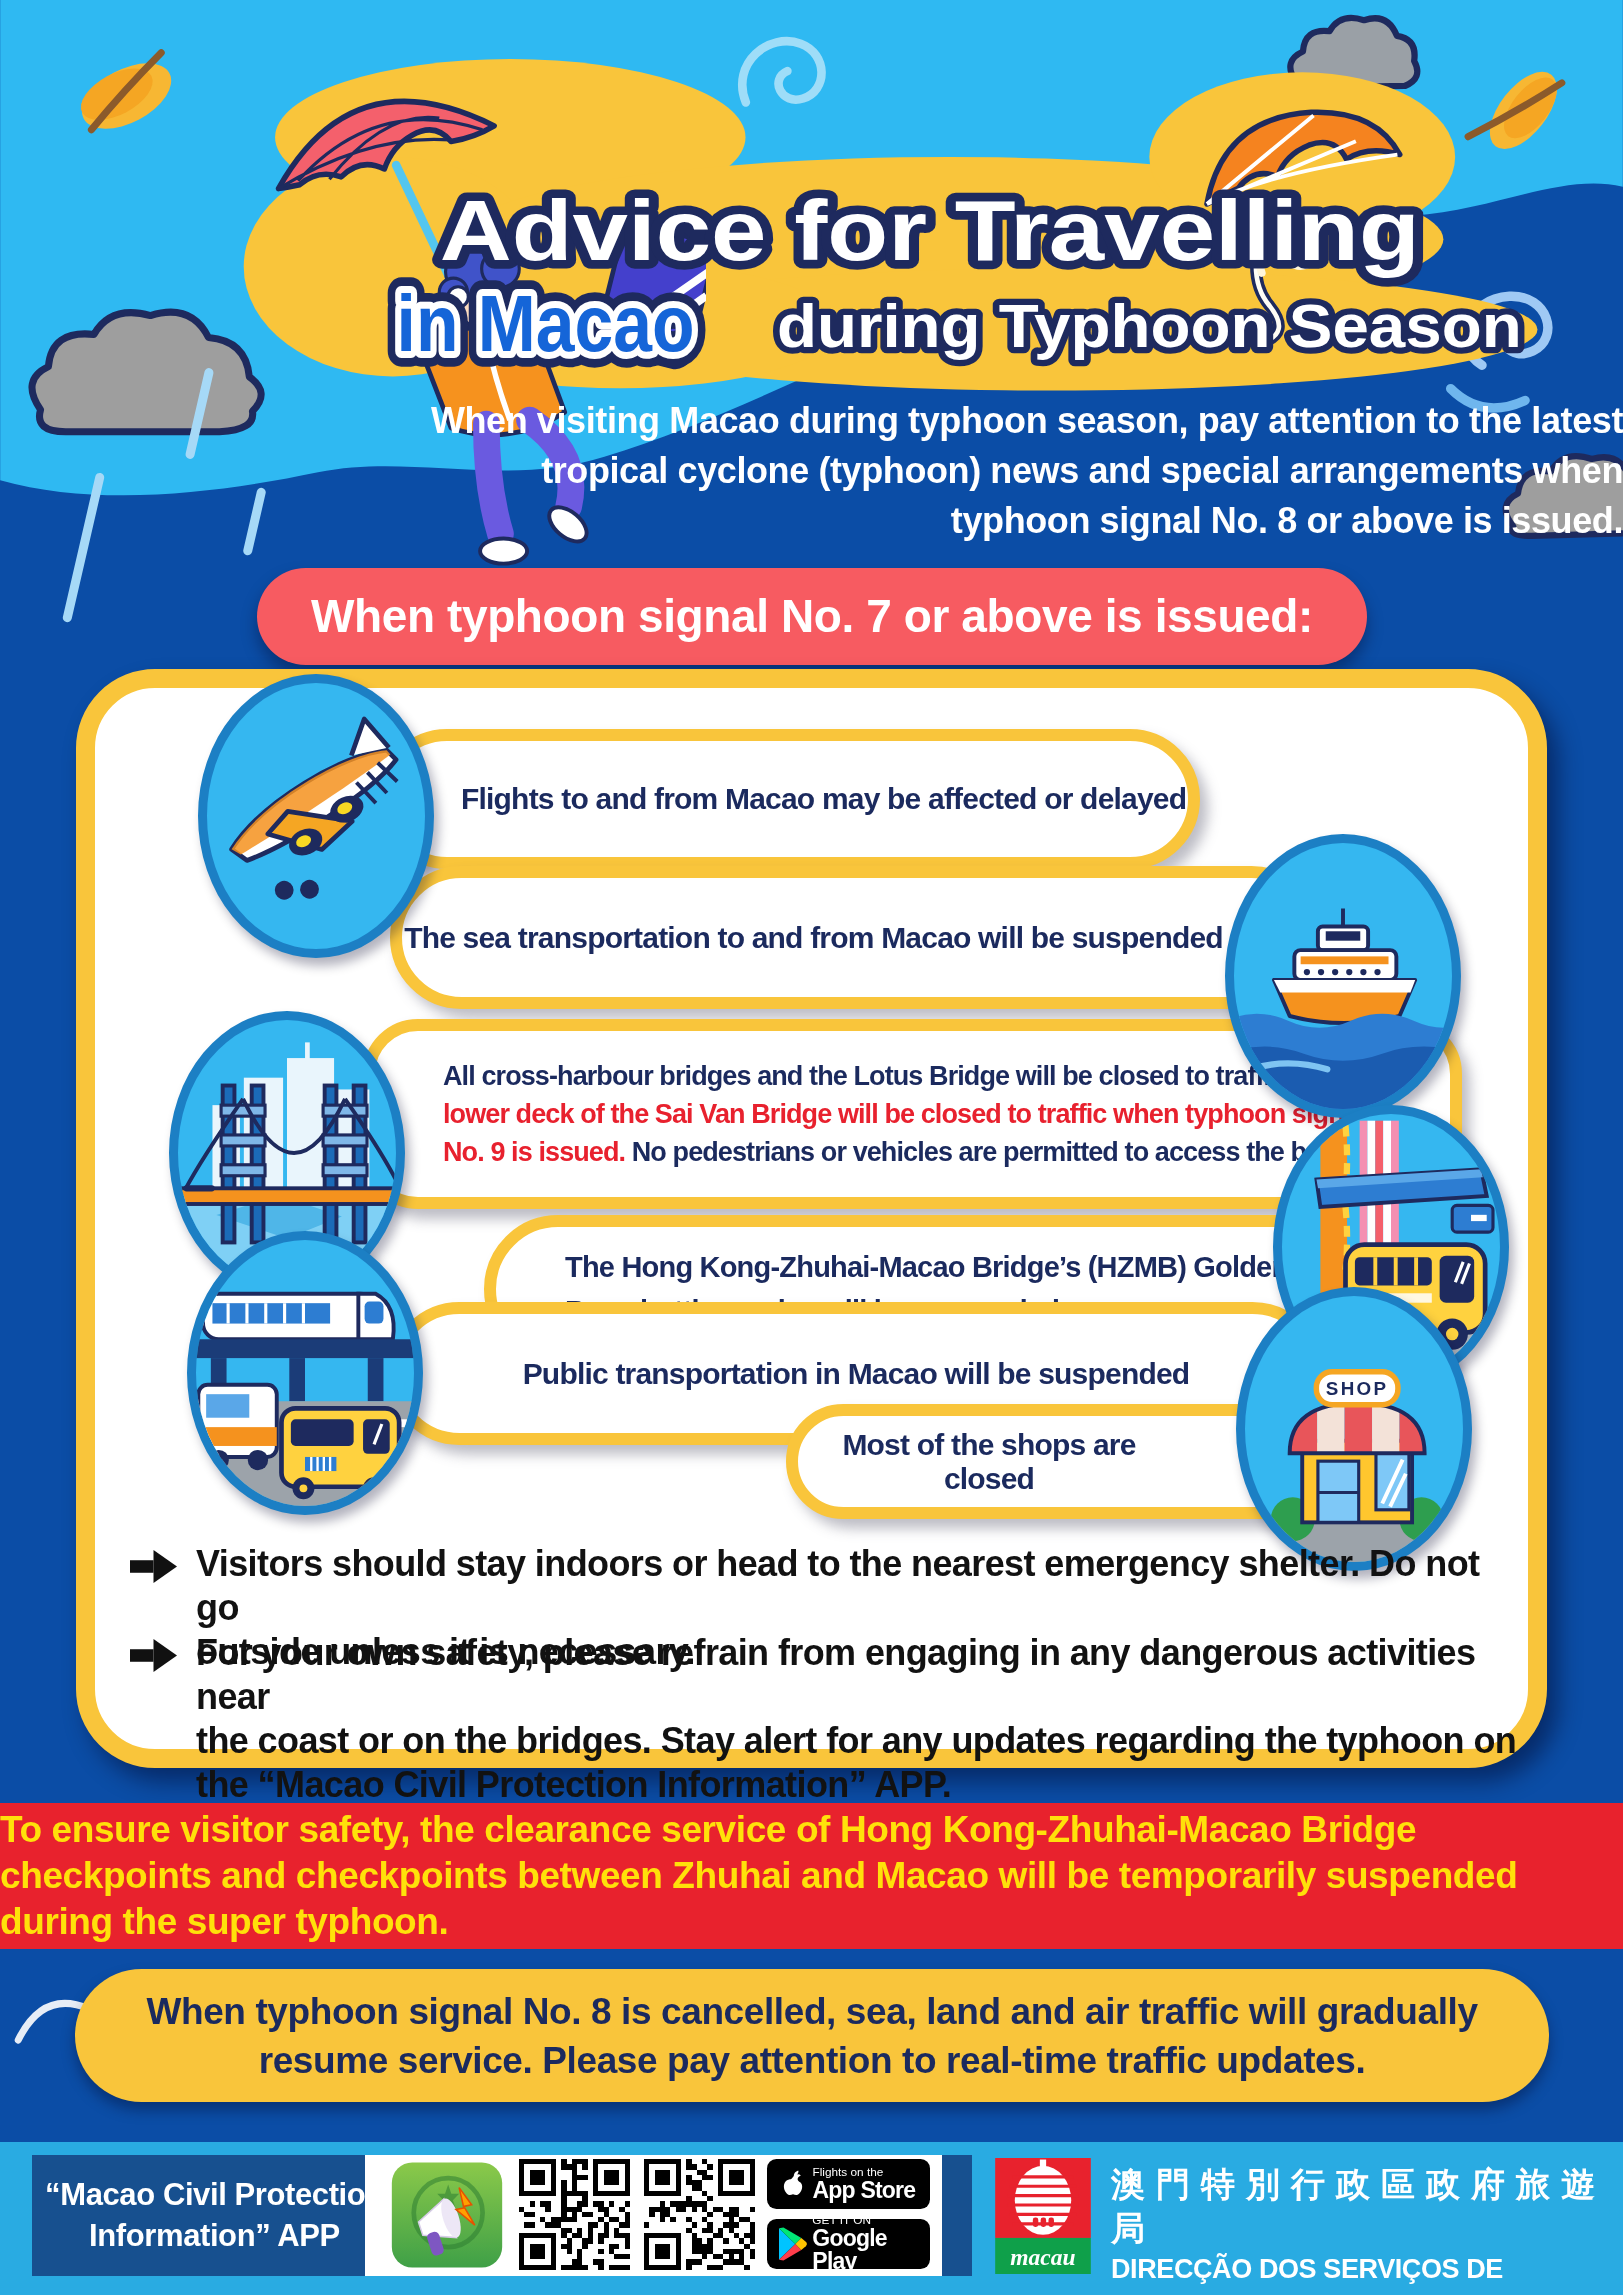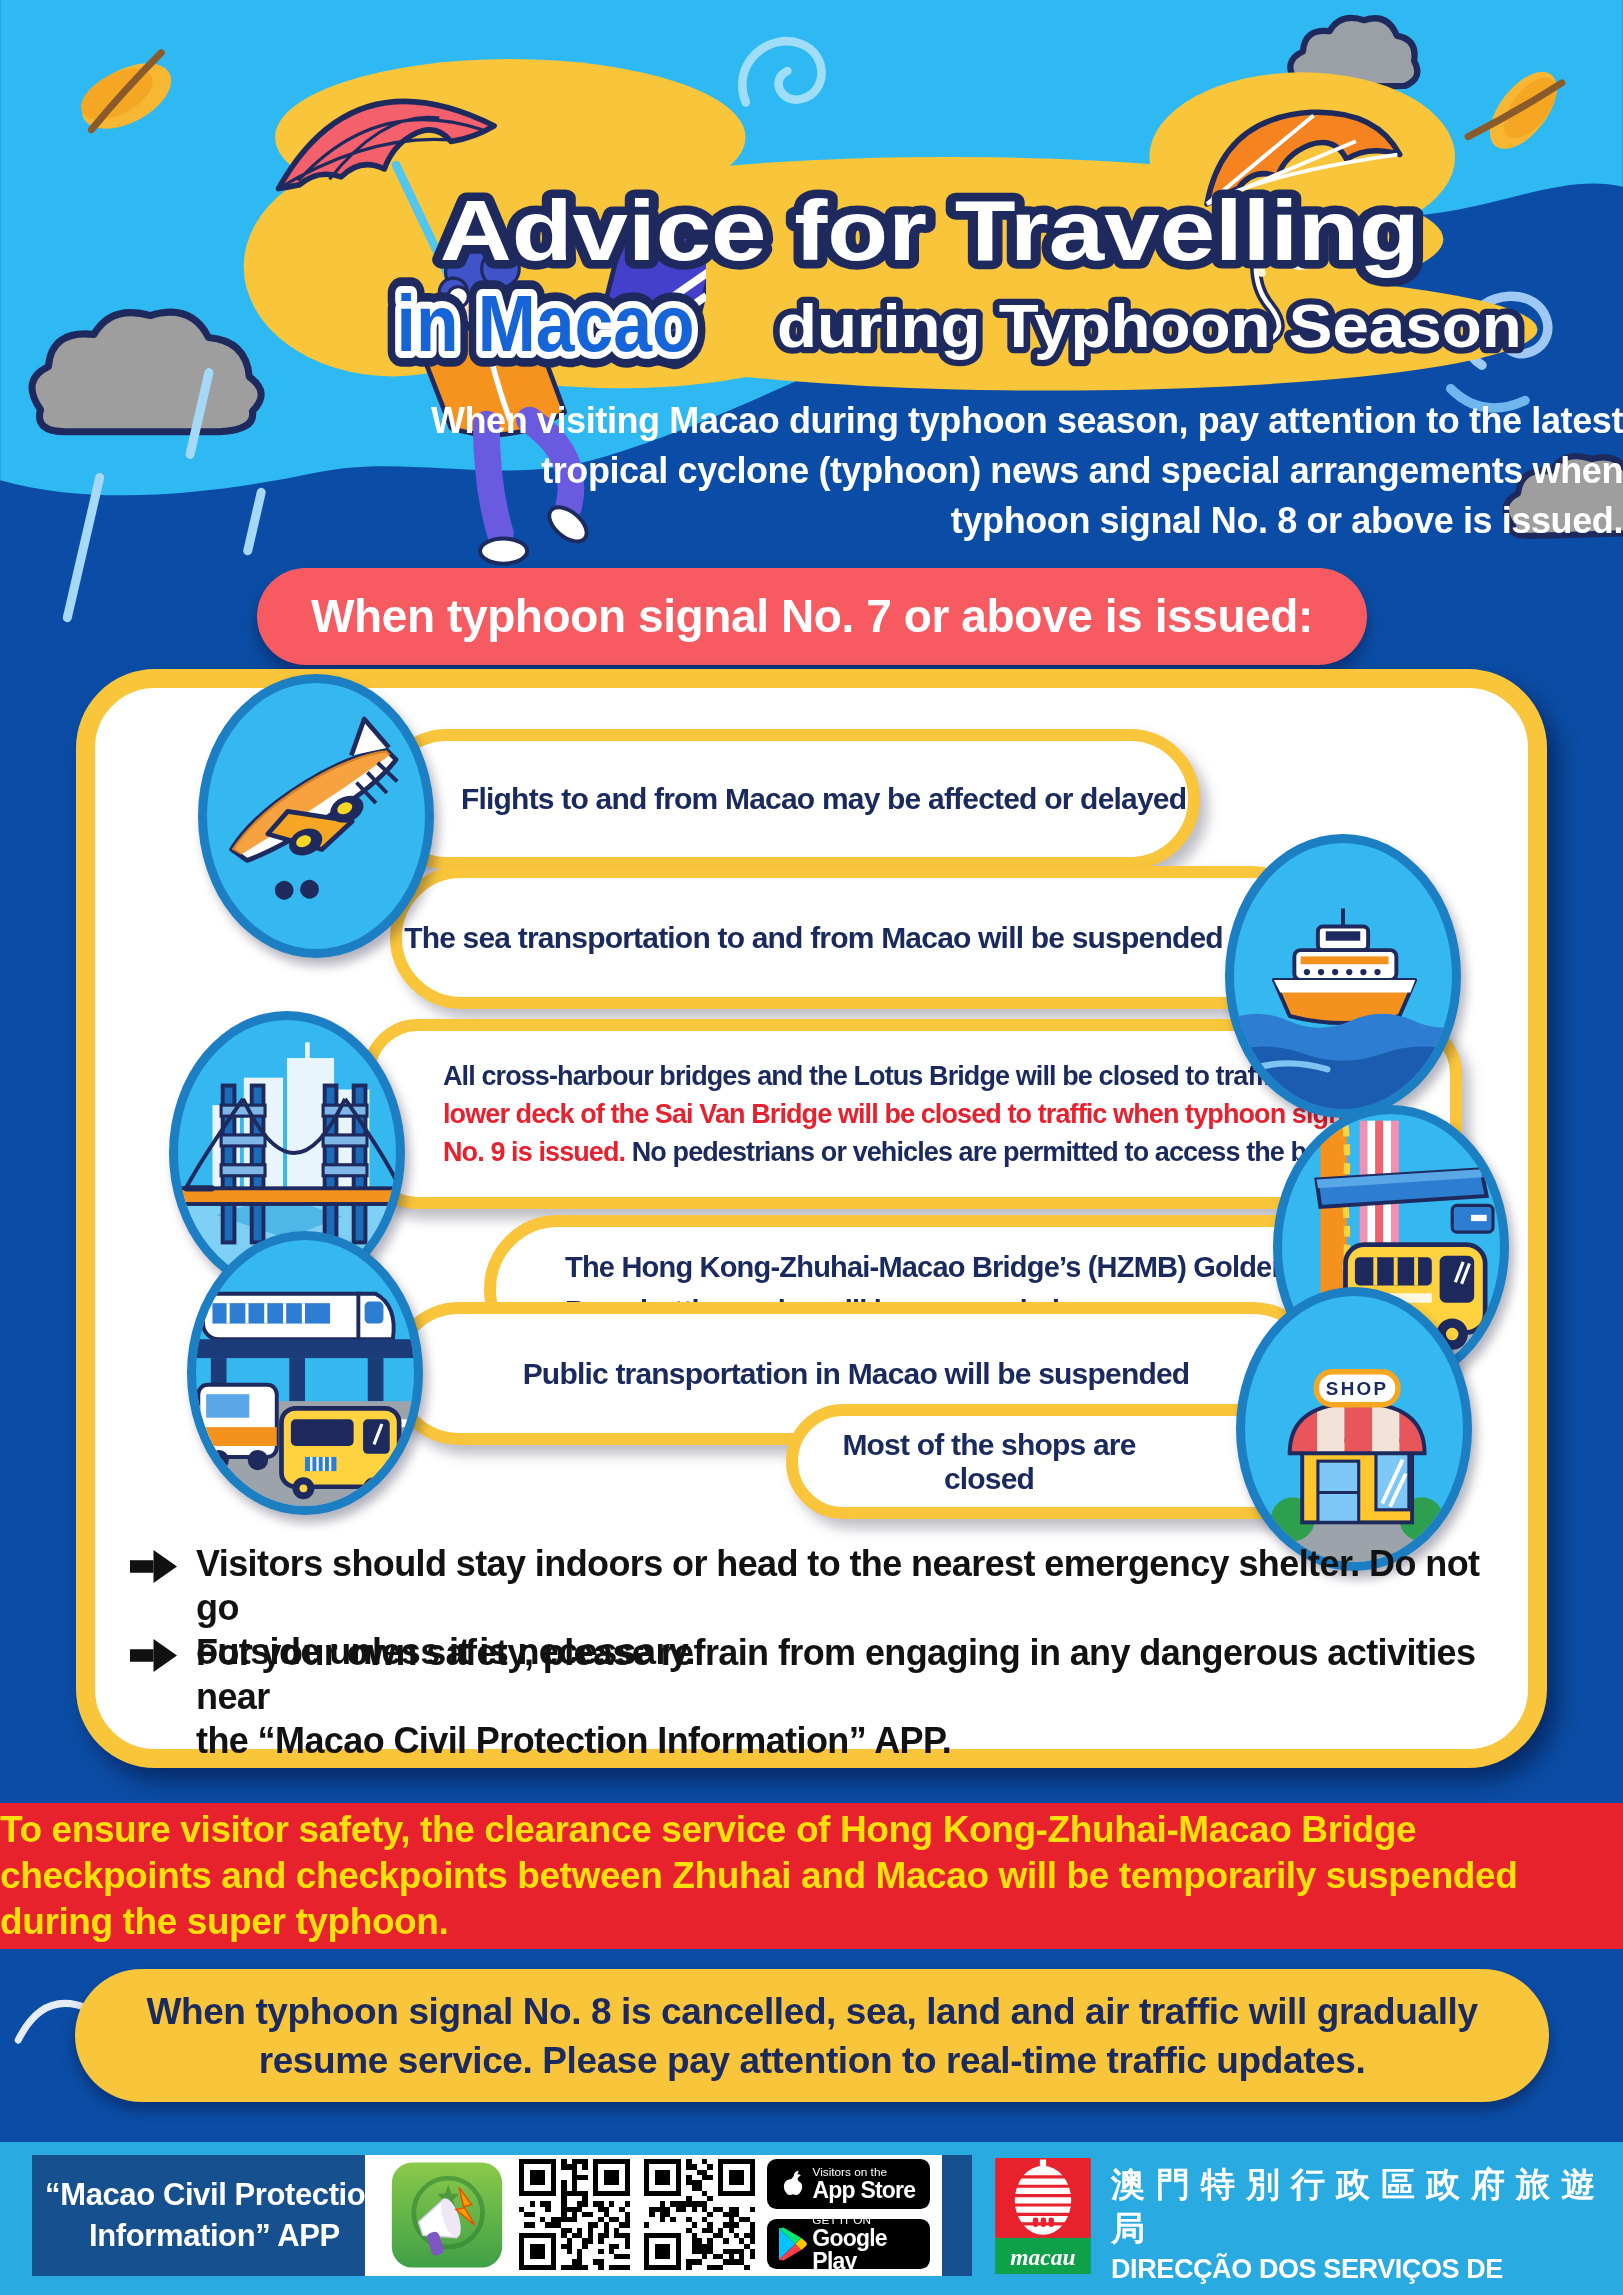--- a/index.html
+++ b/index.html
@@ -379,20 +379,21 @@
   <div class="bullet-text" style="top:1542px;">
     <div>Visitors should stay indoors or head to the nearest emergency shelter. Do not go</div>
     <div>outside unless it is necessary.</div>
   </div>
   <svg class="bullet-arrow" style="top:1639px;" viewBox="0 0 60 42">
     <rect x="0" y="13" width="30" height="16" fill="#111"></rect>
       <path d="M30,0 L60,21 L30,42 Z" fill="#111"></path>
   </svg>
   <div class="bullet-text" style="top:1631px;">
     <div>For your own safety, please refrain from engaging in any dangerous activities near</div>
+    <div>the coast or on the bridges. Stay alert for any updates regarding the typhoon on</div>
     <div>the “Macao Civil Protection Information” APP.</div>
   </div>
 
   <div class="abs alert">
     <div>To ensure visitor safety, the clearance service of Hong Kong-Zhuhai-Macao Bridge</div>
     <div>checkpoints and checkpoints between Zhuhai and Macao will be temporarily suspended</div>
     <div>during the super typhoon.</div>
   </div>
 
   <div class="abs resume">
@@ -676,21 +677,21 @@
             <rect fill="#fff" x="6" y="90" width="30" height="30"></rect>
             <rect x="12" y="96" width="18" height="18"></rect>
           </svg></div>
 
       <div class="store-badge" style="top:4.7px;">
         <svg width="36" height="36" viewBox="0 0 46 46" style="margin:0 1.6px 0 7.9px;">
           <path d="M23,14 C26,10 31,10 33,12 C28,14 28,18 31,20 C36,22 36,30 31,35 C28,38 26,37 23,36 C20,37 18,38 15,35 C10,30 10,21 16,18 C19,16.5 21,17.5 23,14 Z" fill="#fff"></path>
           <path d="M24,13 C24,9 27,6 30,6 C30,10 27,13 24,13 Z" fill="#fff"></path>
         </svg>
         <div class="bt">
-          <div class="tag">Visitors on the</div>
+          <div class="tag">Flights on the</div>
           <div class="nm">App Store</div>
         </div>
       </div>
 
       <div class="store-badge" style="top:64px;">
         <svg width="33" height="36" viewBox="0 0 42 46" style="margin:0 4.7px 0 9.4px;">
           <path d="M4,2 L4,44 L26,23 Z" fill="#00C4FF"></path>
           <path d="M4,2 L26,23 L34,15 L10,1 Z" fill="#00E676"></path>
           <path d="M4,44 L26,23 L34,31 L10,45 Z" fill="#FF3D4B"></path>
           <path d="M34,15 L26,23 L34,31 L40,26 Q43,23 40,20 Z" fill="#FFC400"></path>

